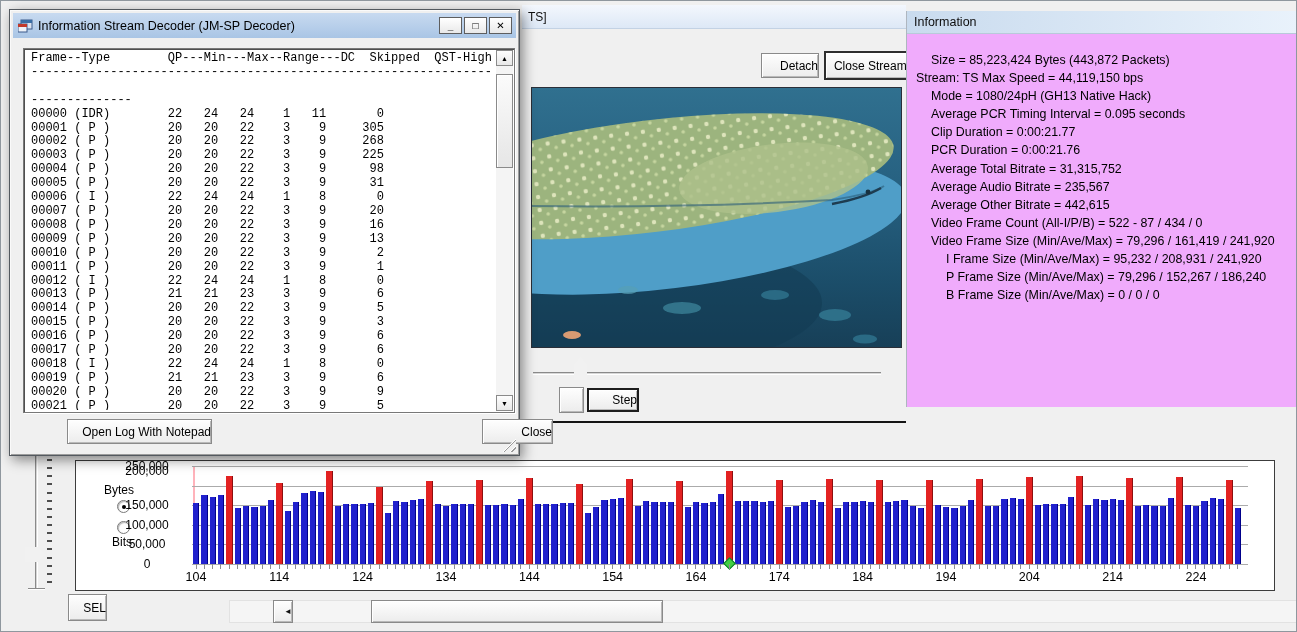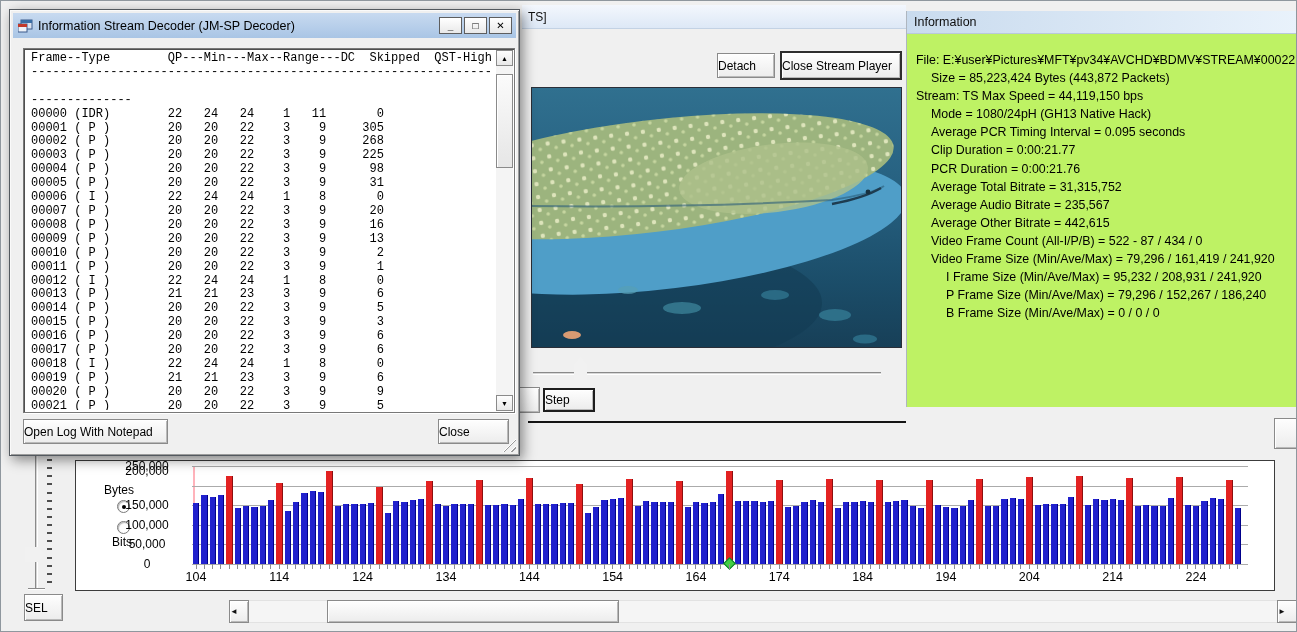--- a/index.html
+++ b/index.html
@@ -5,21 +5,21 @@
   html,body{margin:0;padding:0;background:#d8d8d8;}
   #root{position:relative;width:1297px;height:632px;background:#f0f0f0;overflow:hidden;
         font-family:"Liberation Sans","DejaVu Sans",sans-serif;box-sizing:border-box;
         border:1px solid #8f979e;}
   *{box-sizing:border-box;}
   .abs{position:absolute;}
 
   
   .btn{position:absolute;background:linear-gradient(#fefefe,#ececec);
        border:1px solid #8a8a8a;box-shadow:inset 1px 1px 0 #ffffff,inset -1px -1px 0 #b9b9b9;
-       font-size:12px;color:#000;display:flex;align-items:center;justify-content:flex-start;}
+       font-size:12px;color:#000;display:flex;align-items:center;justify-content:flex-end;margin-left:44px;}
   .btn-default{border:2px solid #2e2e2e;}
 
   
   #main-titlebar{left:521px;top:4px;width:384px;height:24px;
     background:linear-gradient(#f3f7fd,#dde8f6);border-bottom:1px solid #c3d2e4;
     font-size:12px;color:#101010;display:flex;align-items:center;padding-left:6px;}
 
   
   #player-panel{left:519px;top:28px;width:386px;height:394px;background:#f0f0f0;}
   #video-frame{left:530px;top:86px;width:371px;height:261px;border:1px solid #2a2f38;overflow:hidden;}
@@ -28,21 +28,21 @@
   #seek-thumb{left:573px;top:355px;width:13px;height:24px;background:#f1f1f1;
      clip-path:polygon(50% 0,100% 32%,100% 100%,0 100%,0 32%);filter:drop-shadow(0 0 1px #6e6e6e);}
   #cut-button{left:514px;top:386px;width:25px;height:26px;}
   #step-button{left:542px;top:387px;width:52px;height:24px;border:2px solid #1d1d1d;}
   #timeframe-box{left:757px;top:379px;width:130px;height:35px;background:#ffffff;
      border:1px solid #6f6f6f;box-shadow:inset 1px 1px 0 #bdbdbd;font-size:12px;color:#000;
      display:flex;flex-direction:column;justify-content:space-between;padding:2px 6px 2px 6px;}
   .tf-row{display:flex;justify-content:space-between;line-height:14px;}
 
   
-  #info-window{left:905px;top:10px;width:392px;height:396px;background:#bef264;border-left:1px solid #aeb6bf;}
+  #info-window{left:905px;top:10px;width:392px;height:396px;background:#f0abfc;border-left:1px solid #aeb6bf;}
   #info-header{position:absolute;left:0;top:0;width:100%;height:23px;
      background:linear-gradient(90deg,#c9dbee,#e9f2fb);border-bottom:1px solid #b9c9da;
      font-size:12.5px;color:#0d0d0d;display:flex;align-items:center;padding-left:7px;}
   #info-body{position:absolute;left:0;top:23px;width:100%;height:373px;overflow:hidden;
      padding:17px 0 0 9px;font-size:12.4px;color:#000;}
   .info-line{white-space:nowrap;line-height:18.1px;}
   .info-line.ind1{padding-left:15px;}
   .info-line.ind2{padding-left:30px;}
   #partial-button{left:1273px;top:417px;width:30px;height:31px;}
 
@@ -166,21 +166,20 @@
   <div id="step-button" class="btn">
     <span>Step</span>
   </div>
   <div id="player-bottom-line" class="abs"></div>
 
   <div id="info-window" class="abs">
     <div id="info-header">
       <span>Information</span>
     </div>
     <div id="info-body">
-        <div class="info-line ind0">File: E:¥user¥Pictures¥MFT¥pv34¥AVCHD¥BDMV¥STREAM¥00022</div>
         <div class="info-line ind1">Size = 85,223,424 Bytes (443,872 Packets)</div>
         <div class="info-line ind0">Stream: TS Max Speed = 44,119,150 bps</div>
         <div class="info-line ind1">Mode = 1080/24pH (GH13 Native Hack)</div>
         <div class="info-line ind1">Average PCR Timing Interval = 0.095 seconds</div>
         <div class="info-line ind1">Clip Duration = 0:00:21.77</div>
         <div class="info-line ind1">PCR Duration = 0:00:21.76</div>
         <div class="info-line ind1">Average Total Bitrate = 31,315,752</div>
         <div class="info-line ind1">Average Audio Bitrate = 235,567</div>
         <div class="info-line ind1">Average Other Bitrate = 442,615</div>
         <div class="info-line ind1">Video Frame Count (All-I/P/B) = 522 - 87 / 434 / 0</div>

